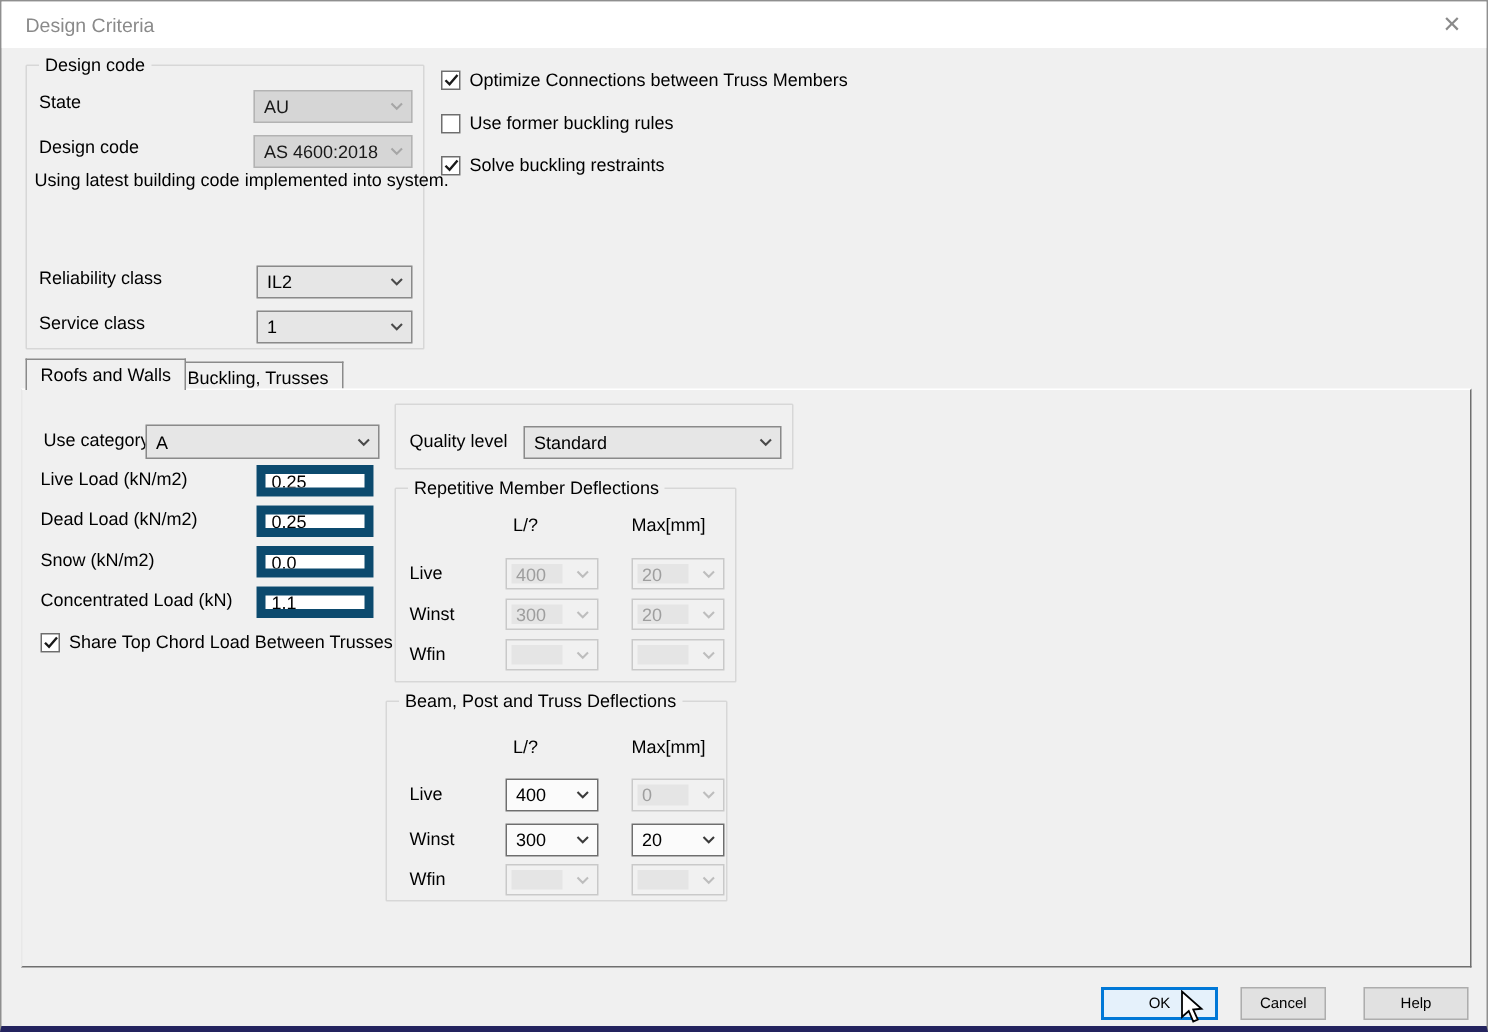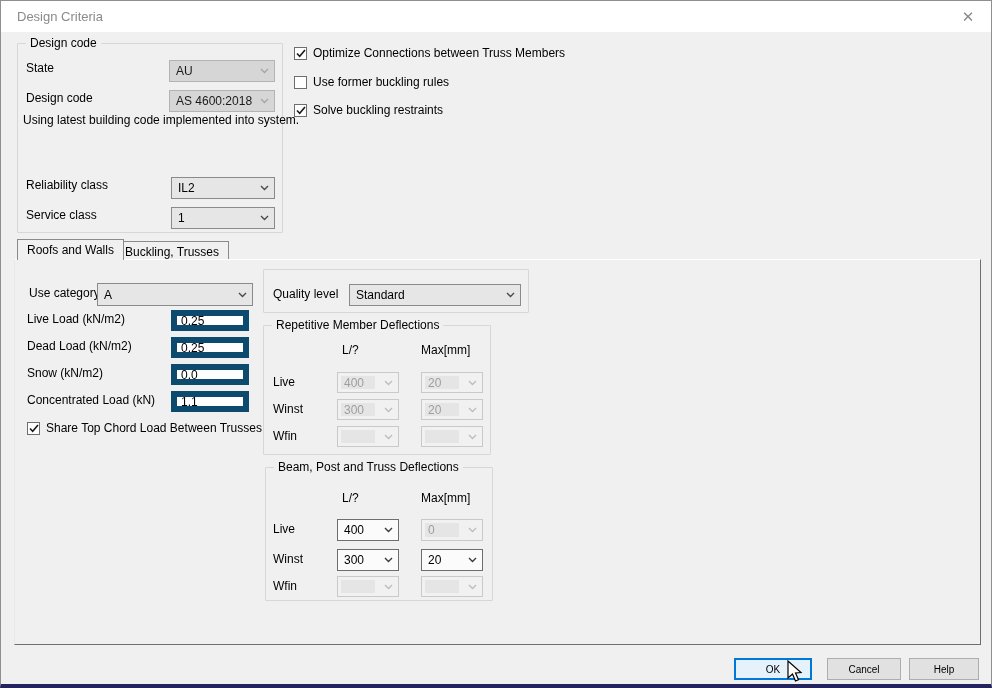--- a/index.html
+++ b/index.html
@@ -205,21 +205,21 @@
         <polyline points="1,1 4.5,4.5 8,1" fill="none" stroke-width="1.4"></polyline>
       </svg>
   </div>
   <div class="combo combo-dis" style="left:420px;top:425px;width:62px;height:21px;z-index:4;">
     <span></span>
     <svg class="chev" viewBox="0 0 9 6">
         <polyline points="1,1 4.5,4.5 8,1" fill="none" stroke-width="1.4"></polyline>
       </svg>
   </div>
 
-  <div class="groupbox" style="left:264px;top:466px;width:228px;height:134px;z-index:4;">
+  <div class="groupbox" style="left:256px;top:466px;width:228px;height:134px;z-index:4;">
     <div class="legend">Beam, Post and Truss Deflections</div>
   </div>
   <div class="lbl" style="left:341px;top:490px;z-index:4;">L/?</div>
   <div class="lbl" style="left:420px;top:490px;z-index:4;">Max[mm]</div>
 
   <div class="lbl" style="left:272px;top:521px;z-index:4;">Live</div>
   <div class="combo combo-white" style="left:336px;top:518px;width:62px;height:22px;z-index:4;">
     <span>400</span>
     <svg class="chev" viewBox="0 0 9 6">
         <polyline points="1,1 4.5,4.5 8,1" fill="none" stroke-width="1.4"></polyline>
@@ -254,20 +254,20 @@
       </svg>
   </div>
   <div class="combo combo-dis" style="left:420px;top:575px;width:62px;height:21px;z-index:4;">
     <span></span>
     <svg class="chev" viewBox="0 0 9 6">
         <polyline points="1,1 4.5,4.5 8,1" fill="none" stroke-width="1.4"></polyline>
       </svg>
   </div>
 
   <button class="btn default-focus" style="left:733px;top:657px;width:78px;">OK</button>
-  <button class="btn" style="left:826px;top:657px;width:74px;">Cancel</button>
+  <button class="btn" style="left:826px;top:657px;width:57px;">Cancel</button>
   <button class="btn" style="left:908px;top:657px;width:70px;">Help</button>
 
   <svg class="cursor" width="18" height="24" viewBox="0 0 18 24">
     <polygon points="1,1 1,18 5.5,14 8.5,21 11.5,19.7 8.5,13 14,12.5" fill="#ffffff" stroke="#000000" stroke-width="1.2"></polygon>
   </svg>
 
 </div>
 
 </body></html>

